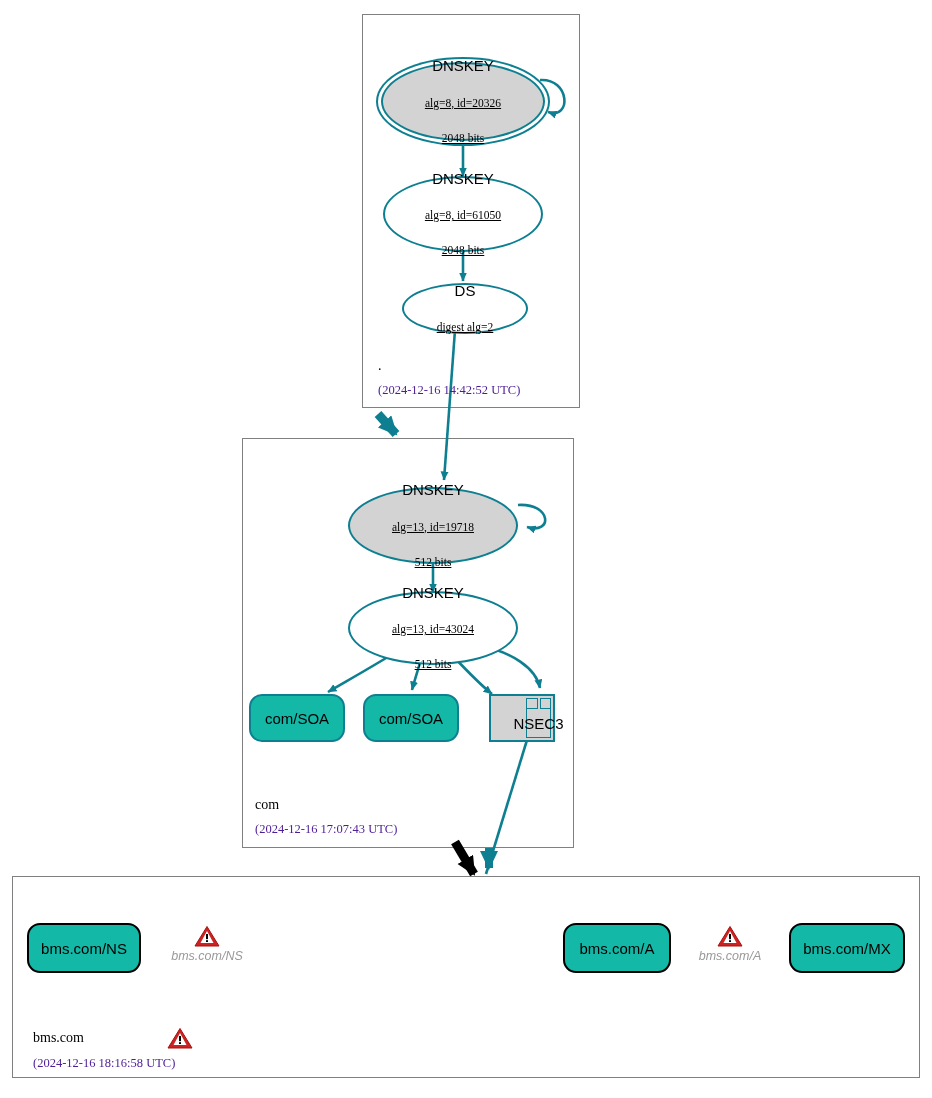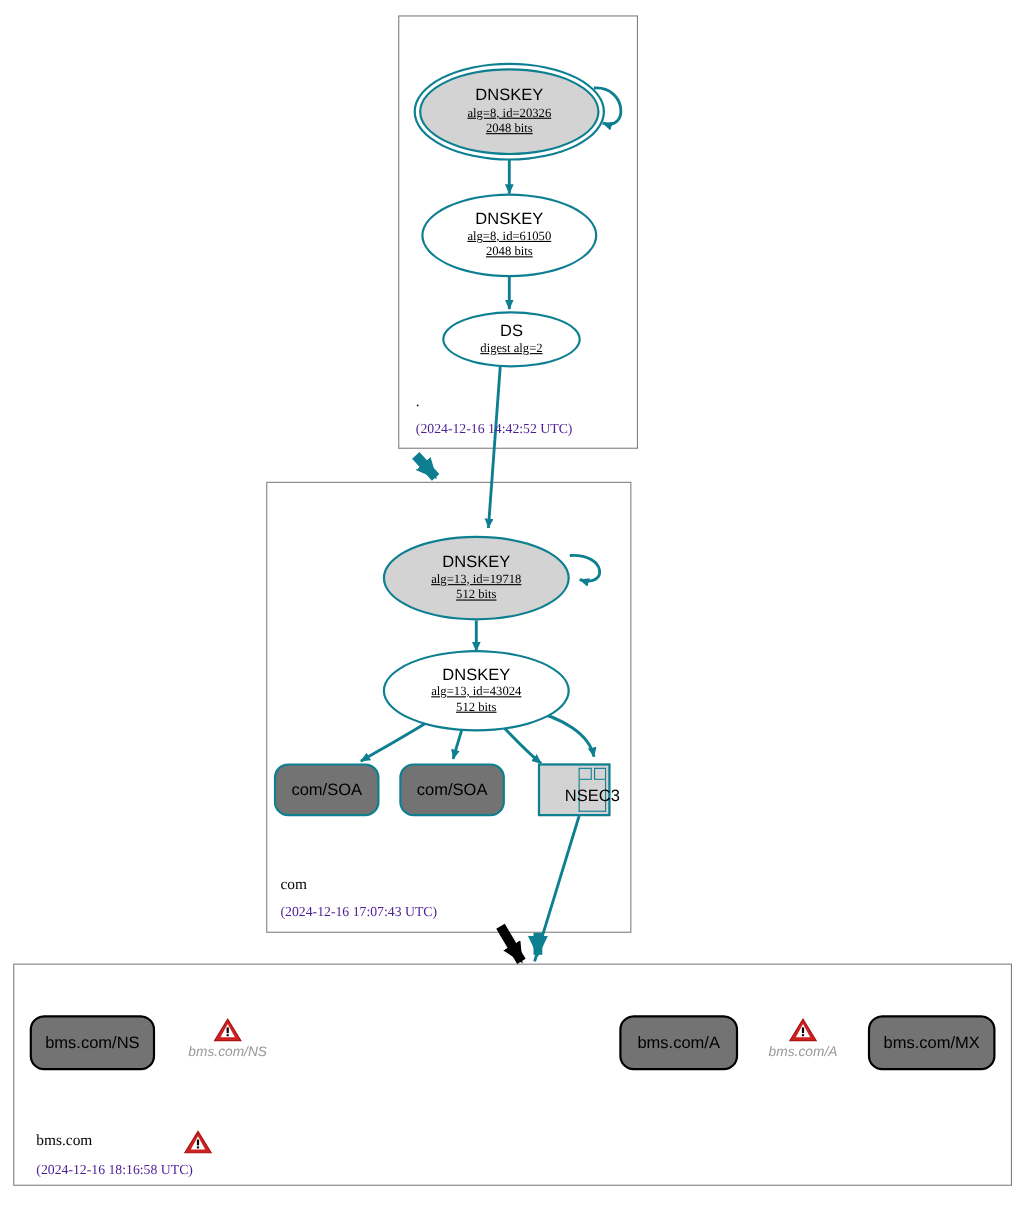--- a/index.html
+++ b/index.html
@@ -48,20 +48,21 @@
   }
   .node {
     position: absolute;
     box-sizing: border-box;
     display: flex;
     flex-direction: column;
     align-items: center;
     justify-content: center;
     text-align: right;
     color: #000000;
+    gap: 21px;
   }
   .ellipse {
     border: 2px solid #0d7f91;
     border-radius: 50%;
     background: #ffffff;
   }
   .ellipse.sep {
     background: #d3d3d3;
   }
   .ellipse.dbl {
@@ -76,21 +77,21 @@
     font-family: "Liberation Serif", serif;
     font-size: 11.5px;
     line-height: 1.22;
     text-decoration: underline;
   }
   .rrset {
     position: absolute;
     box-sizing: border-box;
     border: 2px solid #0d7f91;
     border-radius: 13px;
-    background: #737373;
+    background: #14b8a6;
     display: flex;
     align-items: center;
     justify-content: center;
     font-family: "Liberation Sans", sans-serif;
     font-size: 15px;
     color: #000000;
     white-space: nowrap;
   }
   .rrset.black {
     border-color: #000000;

